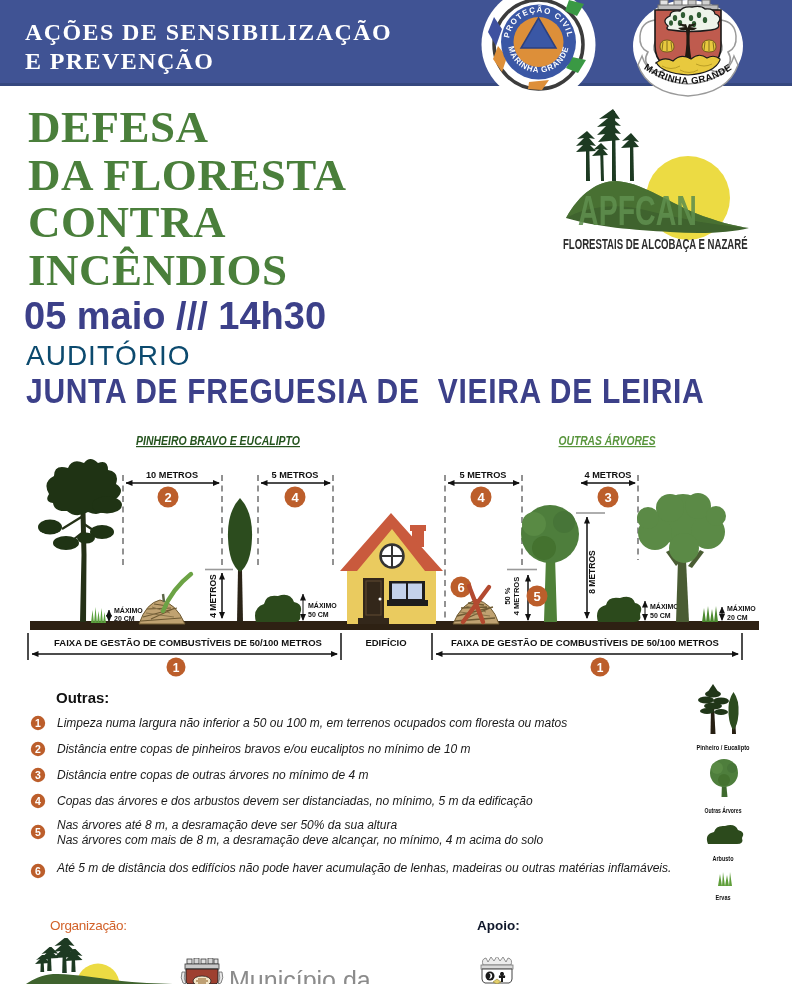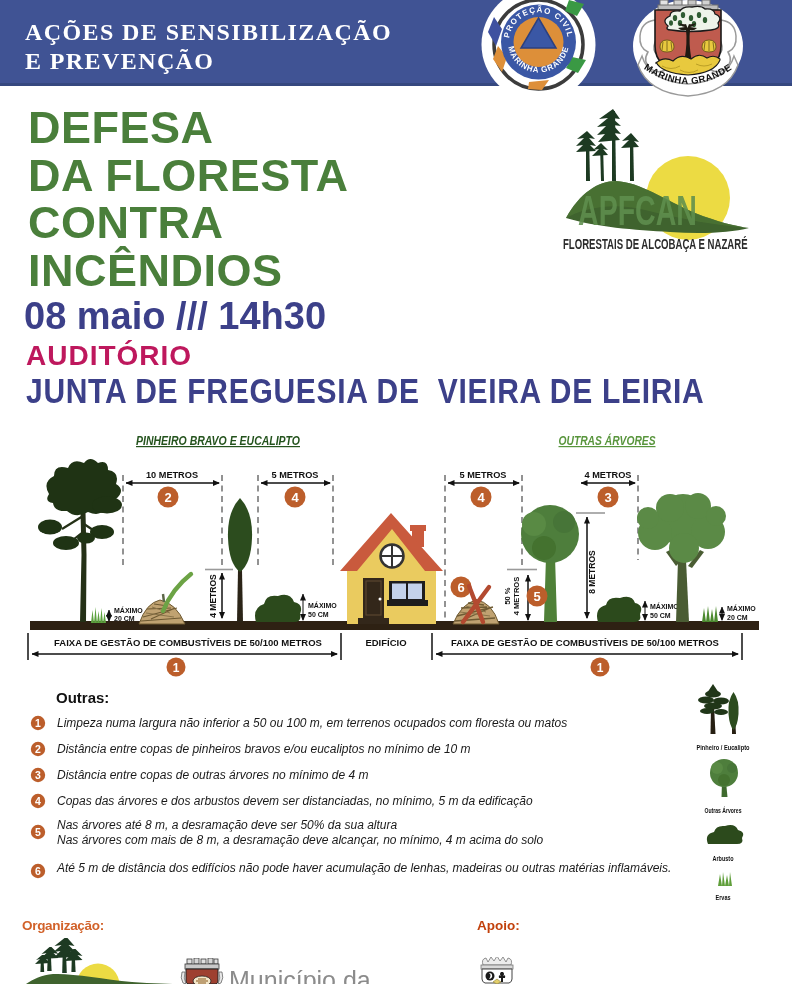--- a/index.html
+++ b/index.html
@@ -78,21 +78,21 @@
   <path d="M32,66 q9,5 18,0 M50,70 q9,5 18,0 M66,64 q8,4 16,0" stroke="#b59a23" stroke-width="0.9" fill="none"></path>
 
   <path d="M12,56 q7,25 46,28 q39,-3 46,-28 l4,9 q-10,28 -50,31 q-40,-3 -50,-31 Z" fill="#ffffff" stroke="#9a9a9a" stroke-width="1.4"></path>
 
   <defs>
       <path id="bannerArc" d="M 14 69 q 44 30 88 0" fill="none"></path>
     </defs>
   <text font-size="9.5" font-weight="bold" fill="#111" letter-spacing="0.5"><textPath href="#bannerArc" startOffset="50%" text-anchor="middle">MARINHA GRANDE</textPath></text>
 </svg>
 
-<div class="abs" style="left:28px;top:104px;color:#4a7f3b;font-weight:bold;font-size:45px;line-height:47.5px;letter-spacing:0.5px;">DEFESA<br>DA FLORESTA<br>CONTRA<br>INCÊNDIOS</div>
+<div class="abs" style="left:28px;top:104px;color:#4a7f3b;font-weight:bold;font-size:45px;line-height:47.5px;letter-spacing:0.5px;font-family:Liberation Serif, serif;">DEFESA<br>DA FLORESTA<br>CONTRA<br>INCÊNDIOS</div>
 
 <svg class="abs" style="left:550px;top:105px;" width="230" height="155" viewBox="0 0 230 155">
 
   <circle cx="138" cy="93" r="42" fill="#ecdb43"></circle>
 
   <path d="M16,113 C30,88 48,76 66,76 C90,77 115,95 145,108 C168,117 185,121 199,123 C180,128 150,129 120,127 C85,125 45,122 16,113 Z" fill="#3f632e"></path>
   <path d="M16,113 C30,88 48,76 66,76 C90,77 115,95 145,108 C168,117 185,121 199,123 C170,121 130,114 95,105 C60,96 30,105 16,113 Z" fill="#4d7634" opacity="0.7"></path>
 
   <g fill="#1d3a22">
     <path d="M62,6 l3,0 l1,70 l-4,0 Z"></path>
@@ -103,23 +103,23 @@
     <path d="M51,38 l-8,7 l6,-1 l-7,7 l16,-1 l-5,-6 l5,1 l-7,-7 Z"></path>
     <path d="M80,30 l3,0 l1,46 l-4,0 Z"></path>
     <path d="M81,28 l-9,8 l7,-1 l-8,8 l18,-1 l-5,-6 l5,1 l-8,-9 Z"></path>
   </g>
 
   <text x="28" y="120" font-size="42" font-weight="bold" fill="#5f8f4e" opacity="0.88" textLength="119" lengthAdjust="spacingAndGlyphs">APFCAN</text>
 
   <text x="13" y="144" font-size="14" font-weight="bold" fill="#2b2b2b" textLength="184.6" lengthAdjust="spacingAndGlyphs">FLORESTAIS DE ALCOBAÇA E NAZARÉ</text>
 </svg>
 
-<div class="abs" style="left:24px;top:295px;color:#3c4089;font-weight:bold;font-size:38px;">08 maio /// 14h30</div>
-
-<div class="abs" style="left:26px;top:340px;color:#be185d;font-weight:bold;font-size:28px;letter-spacing:1px;">AUDITÓRIO</div>
+<div class="abs" style="left:24px;top:295px;color:#3c4089;font-weight:bold;font-size:38px;">05 maio /// 14h30</div>
+
+<div class="abs" style="left:26px;top:340px;color:#0c4a6e;font-weight:normal;font-size:28px;letter-spacing:1px;">AUDITÓRIO</div>
 
 <div class="abs" style="left:26px;top:371px;color:#3c4089;font-weight:bold;font-size:30px;letter-spacing:0.7px;transform:scaleY(1.175);transform-origin:top left;">JUNTA DE FREGUESIA DE&nbsp; VIEIRA DE LEIRIA</div>
 
 <svg class="abs" style="left:0;top:420px;" width="792" height="265" viewBox="0 420 792 265">
   <defs>
     <marker id="ah" markerWidth="8" markerHeight="8" refX="6" refY="3" orient="auto" markerUnits="userSpaceOnUse">
       <path d="M0,0 L7,3 L0,6 Z" fill="#111"></path>
     </marker>
     <marker id="ahs" markerWidth="7" markerHeight="7" refX="0.5" refY="3" orient="auto" markerUnits="userSpaceOnUse">
       <path d="M7,0 L0,3 L7,6 Z" fill="#111"></path>
@@ -386,23 +386,23 @@
 
   <path d="M28,164 q-4,-10 6,-12 q2,-7 11,-6 q10,-3 13,4 q8,2 4,8 q2,6 -5,6 Z" fill="#2c4a1c"></path>
 
   <text x="43" y="181" font-size="7.5" font-weight="bold" fill="#111" text-anchor="middle" textLength="21" lengthAdjust="spacingAndGlyphs">Arbusto</text>
 
   <path d="M38,206 l2,-12 l2,12 l1,-14 l2,14 l2,-11 l2,11 l1,-14 l2,14 Z" fill="#5f9e3a"></path>
 
   <text x="43" y="220" font-size="7.5" font-weight="bold" fill="#111" text-anchor="middle" textLength="15" lengthAdjust="spacingAndGlyphs">Ervas</text>
 </svg>
 
-<div class="abs" style="left:22px;top:918px;color:#d2622a;font-weight:bold;font-size:13.5px;letter-spacing:-0.3px;">Organização:</div>
-
-<div class="abs" style="left:477px;top:918px;color:#c2410c;font-weight:bold;font-size:13.5px;">Apoio:</div>
+<div class="abs" style="left:50px;top:918px;color:#d2622a;font-weight:normal;font-size:13.5px;letter-spacing:-0.3px;">Organização:</div>
+
+<div class="abs" style="left:477px;top:918px;color:#0f172a;font-weight:bold;font-size:13.5px;">Apoio:</div>
 
 <svg class="abs" style="left:20px;top:938px;" width="230" height="46" viewBox="0 0 230 46">
 
   <circle cx="78" cy="47" r="21.5" fill="#ecdb43"></circle>
 
   <path d="M6,46 C13,41 22,37 33,36 C52,35 82,41 112,44 C132,45.6 152,46 162,46 Z" fill="#3f632e"></path>
 
   <g fill="#1d3a22">
     <path d="M43,2 l2.6,0 l1.2,33 l-4.6,0 Z"></path>
     <path d="M44.5,0 l-10,8 l7,-1 l-8,7 l7,-1 l-7,7 l22,-1 l-5,-6 l5,1 l-7,-7 l6,1 l-7,-8 Z"></path>

